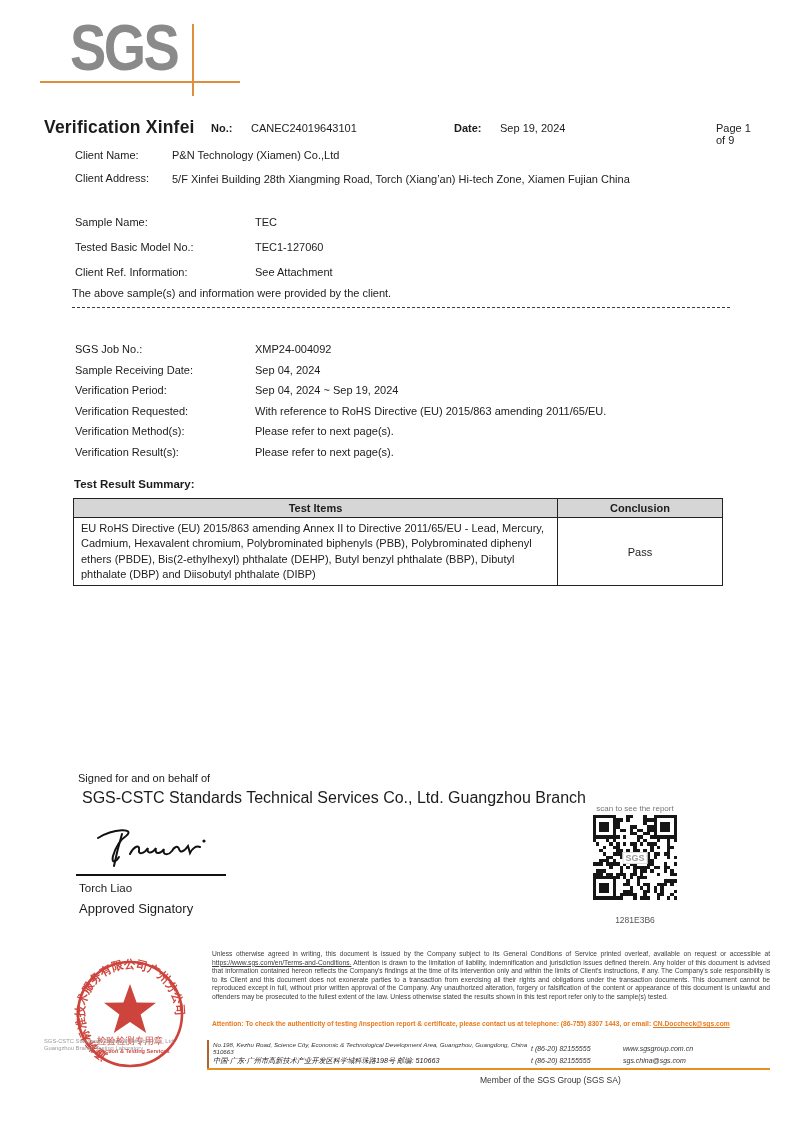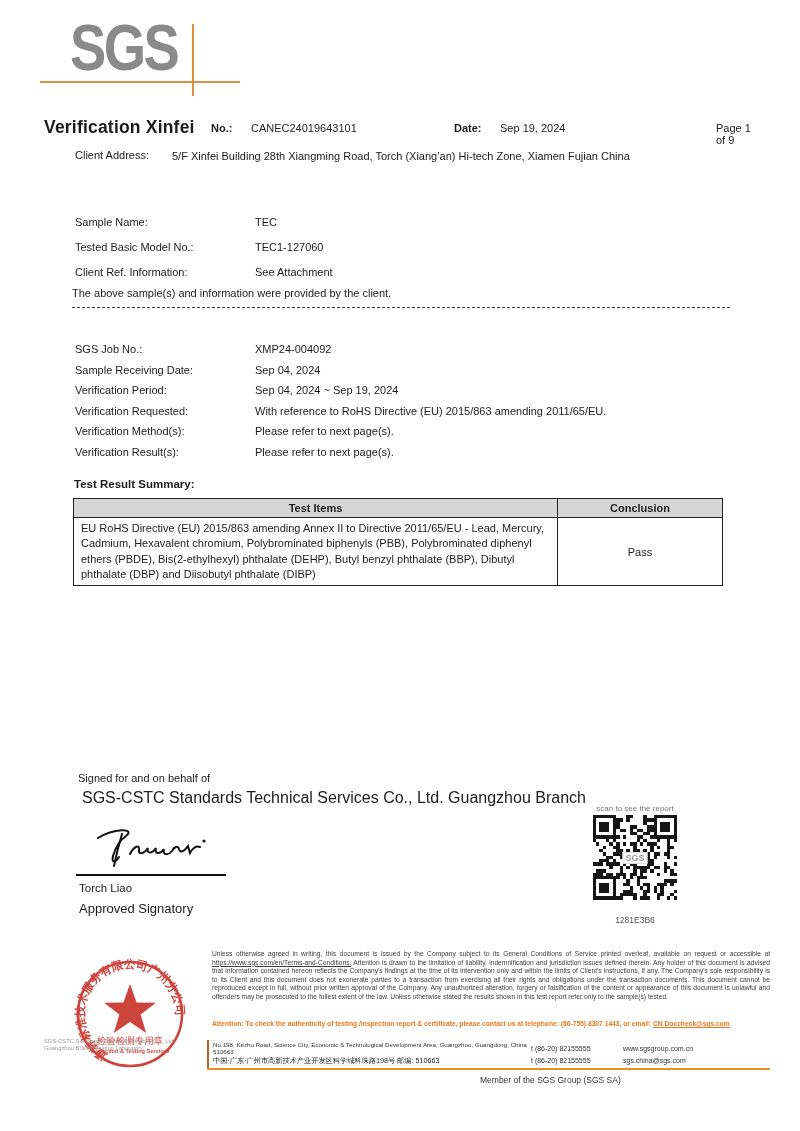--- a/index.html
+++ b/index.html
@@ -51,21 +51,21 @@
   .company-lines{position:absolute;left:44px;top:1038px;width:166px;font-size:5.8px;color:#9a9a9a;line-height:7px;}
   
   .foot{position:absolute;left:212px;top:950px;width:558px;font-size:6.7px;line-height:8.6px;
         color:#3c3c3c;text-align:justify;}
   .foot a.tc{color:#3c3c3c;text-decoration:underline;}
   .attention{position:absolute;left:212px;top:1020px;width:558px;font-size:6.7px;line-height:8.6px;
              color:#e8791c;font-weight:bold;text-align:justify;}
   .attention .mail{color:#e8791c;text-decoration:underline;}
   .addr-vline{position:absolute;left:207px;top:1040px;width:1.5px;height:28px;background:#b0632a;}
   .addr{position:absolute;left:213px;top:1041px;width:557px;}
-  .addr .r{display:grid;grid-template-columns:318px 92px 140px;align-items:center;height:13px;}
+  .addr .r{display:grid;grid-template-columns:318px 92px 140px;align-items:center;height:13px;font-style:italic;}
   .addr .en{font-size:6.2px;color:#333;}
   .addr .cn{font-size:7.2px;color:#222;}
   .addr .tel,.addr .web{font-size:7px;color:#333;}
   .foot-rule{position:absolute;left:207px;top:1068px;width:563px;height:1.5px;background:#e8901c;}
   .member{position:absolute;left:480px;top:1075px;font-size:8.5px;color:#333;}
 </style>
 </head>
 <body>
 
 <div class="page">
@@ -79,20 +79,24 @@
   <div class="title-row">
     <span class="title">Verification Xinfei</span>
     <span class="pos lbl-b" style="left:167px;">No.:</span>
     <span class="pos" style="left:207px;">CANEC24019643101</span>
     <span class="pos lbl-b" style="left:410px;">Date:</span>
     <span class="pos" style="left:456px;">Sep 19, 2024</span>
     <span class="pos" style="left:640px;margin-left:32px;">Page 1 of 9</span>
   </div>
 
   <div class="rows" style="left:75px;top:148px;width:665px;">
+    <div class="frow" style="margin-bottom:9px;">
+      <span class="lab" style="width:97px;">Client Name:</span>
+      <span>P&amp;N Technology (Xiamen) Co.,Ltd</span>
+    </div>
     <div class="frow">
       <span class="lab" style="width:97px;">Client Address:</span>
       <span style="width:545px;line-height:17px;">5/F Xinfei Building 28th Xiangming Road, Torch (Xiang’an) Hi-tech Zone, Xiamen Fujian China</span>
     </div>
   </div>
 
   <div class="rows" style="left:75px;top:215px;width:665px;">
     <div class="frow" style="margin-bottom:11px;">
       <span class="lab" style="width:180px;">Sample Name:</span>
       <span>TEC</span>

